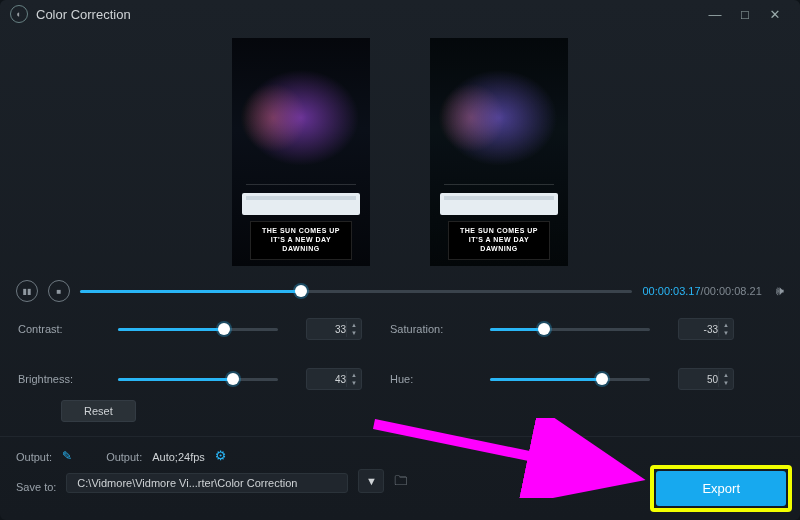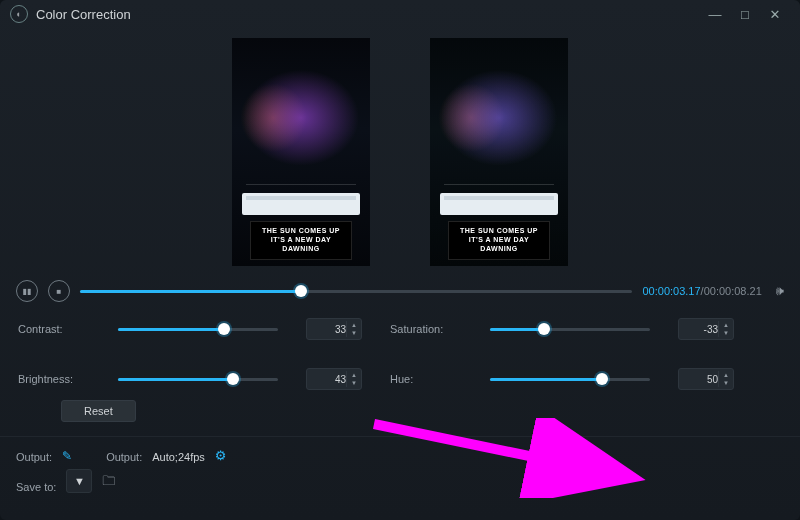--- a/index.html
+++ b/index.html
@@ -176,28 +176,33 @@
     <span>Output:</span>
     <span class="pen">✎</span>
     <span style="width:14px"></span>
     <span>Output:</span>
     <span class="fval">Auto;24fps</span>
     <span class="gear">⚙</span>
   </div>
 
   <div class="frow">
     <span>Save to:</span>
+    <span class="pathbox">C:\Vidmore\Vidmore Vi...rter\Color Correction</span>
     <span class="ddbtn">▼</span>
     <span class="folder">🗀</span>
   </div>
 
   <div class="arrow">
     <svg width="280" height="80">
         <defs>
           <marker id="ah" markerWidth="14" markerHeight="14" refX="10" refY="5" orient="auto">
             <path d="M0,0 L12,5 L0,10 Z" fill="#ff00ff"></path>
           </marker>
         </defs>
     <line x1="4" y1="6" x2="256" y2="58" stroke="#ff00ff" stroke-width="10" marker-end="url(#ah)"></line>
       </svg>
   </div>
 
+  <div class="exportwrap">
+    <div class="exportring"></div>
+    <button class="export">Export</button>
+  </div>
 </div>
 
 </body></html>

